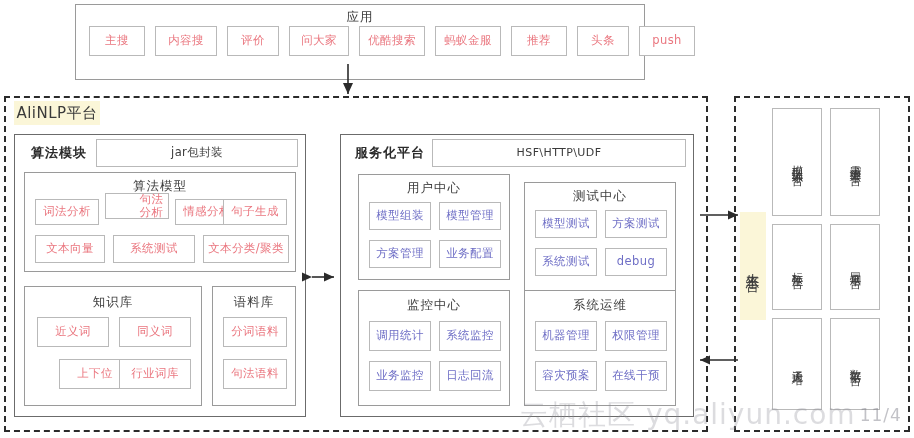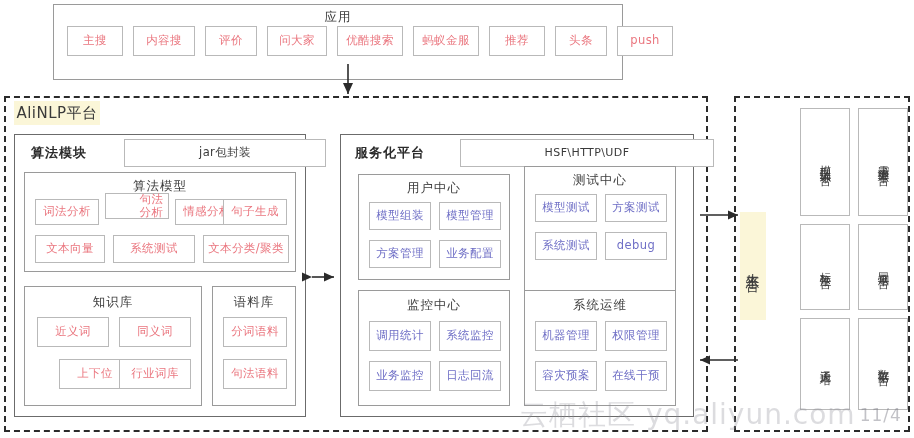--- a/index.html
+++ b/index.html
@@ -15,21 +15,21 @@
   .dashed-box{position:absolute;border:2px dashed #2b2b2b;background:#fff;box-sizing:border-box;}
   .thick-box{position:absolute;border:1.5px solid #6b6b6b;background:#fff;box-sizing:border-box;}
 
   .leaf{
     position:absolute;border:1px solid #b9b9b9;background:#fff;box-sizing:border-box;
     display:flex;align-items:center;justify-content:center;
     font-size:11.5px;line-height:1.15;text-align:center;letter-spacing:.4px;
   }
   .leaf.red{color:#ea767f;}
   .leaf.purple{color:#6f6fc6;}
-  .leaf.dark{color:#3a3a3a;margin-left:28px;}
+  .leaf.dark{color:#3a3a3a;}
 
   .grp-title{
     position:absolute;font-size:12.5px;color:#3c3c3c;text-align:center;
     letter-spacing:1px;width:100%;left:0;
   }
   .hdr-label{
     position:absolute;font-size:13px;font-weight:bold;color:#2b2b2b;letter-spacing:1px;
     display:flex;align-items:center;justify-content:center;
   }
 
@@ -52,21 +52,21 @@
     display:flex;align-items:center;white-space:nowrap;pointer-events:none;
     font-family:"DejaVu Sans","Liberation Sans",sans-serif;
   }
   #watermark .pg{font-size:17px;margin-left:4px;color:rgba(120,120,130,.45);}
 </style>
 </head>
 <body>
 
 <div id="root">
 
-  <div class="solid-box" style="left:53px;top:4px;width:570px;height:76px;padding-left:18px;">
+  <div class="solid-box" style="left:75px;top:4px;width:570px;height:76px;padding-left:18px;">
     <div class="grp-title" style="top:4px;">应用</div>
 
     <div class="leaf red" style="left:13px;top:21px;width:56px;height:30px;">主搜</div>
     <div class="leaf red" style="left:79px;top:21px;width:62px;height:30px;">内容搜</div>
     <div class="leaf red" style="left:151px;top:21px;width:52px;height:30px;">评价</div>
     <div class="leaf red" style="left:213px;top:21px;width:60px;height:30px;">问大家</div>
     <div class="leaf red" style="left:283px;top:21px;width:66px;height:30px;">优酷搜索</div>
     <div class="leaf red" style="left:359px;top:21px;width:66px;height:30px;">蚂蚁金服</div>
     <div class="leaf red" style="left:435px;top:21px;width:56px;height:30px;">推荐</div>
     <div class="leaf red" style="left:501px;top:21px;width:52px;height:30px;">头条</div>
@@ -113,21 +113,21 @@
   <div class="leaf dark" style="left:432px;top:139px;width:254px;height:28px;font-size:11px;">HSF\HTTP\UDF</div>
 
   <div class="solid-box" style="left:358px;top:174px;width:152px;height:106px;">
     <div class="grp-title" style="top:5px;">用户中心</div>
     <div class="leaf purple" style="left:10px;top:27px;width:62px;height:28px;">模型组装</div>
     <div class="leaf purple" style="left:80px;top:27px;width:62px;height:28px;">模型管理</div>
     <div class="leaf purple" style="left:10px;top:65px;width:62px;height:28px;">方案管理</div>
     <div class="leaf purple" style="left:80px;top:65px;width:62px;height:28px;">业务配置</div>
   </div>
 
-  <div class="solid-box" style="left:524px;top:166px;width:152px;height:126px;">
+  <div class="solid-box" style="left:524px;top:182px;width:152px;height:126px;">
     <div class="grp-title" style="top:5px;">测试中心</div>
     <div class="leaf purple" style="left:10px;top:27px;width:62px;height:28px;">模型测试</div>
     <div class="leaf purple" style="left:80px;top:27px;width:62px;height:28px;">方案测试</div>
     <div class="leaf purple" style="left:10px;top:65px;width:62px;height:28px;">系统测试</div>
     <div class="leaf purple" style="left:80px;top:65px;width:62px;height:28px;">debug</div>
   </div>
 
   <div class="solid-box" style="left:358px;top:290px;width:152px;height:116px;">
     <div class="grp-title" style="top:6px;">监控中心</div>
     <div class="leaf purple" style="left:10px;top:30px;width:62px;height:30px;">调用统计</div>

